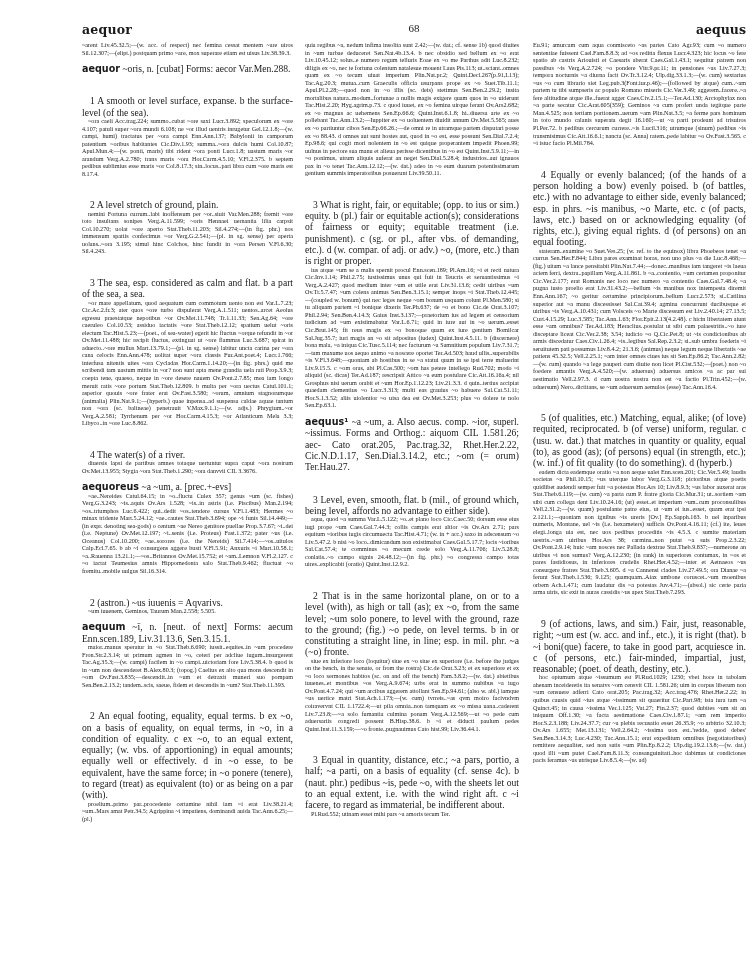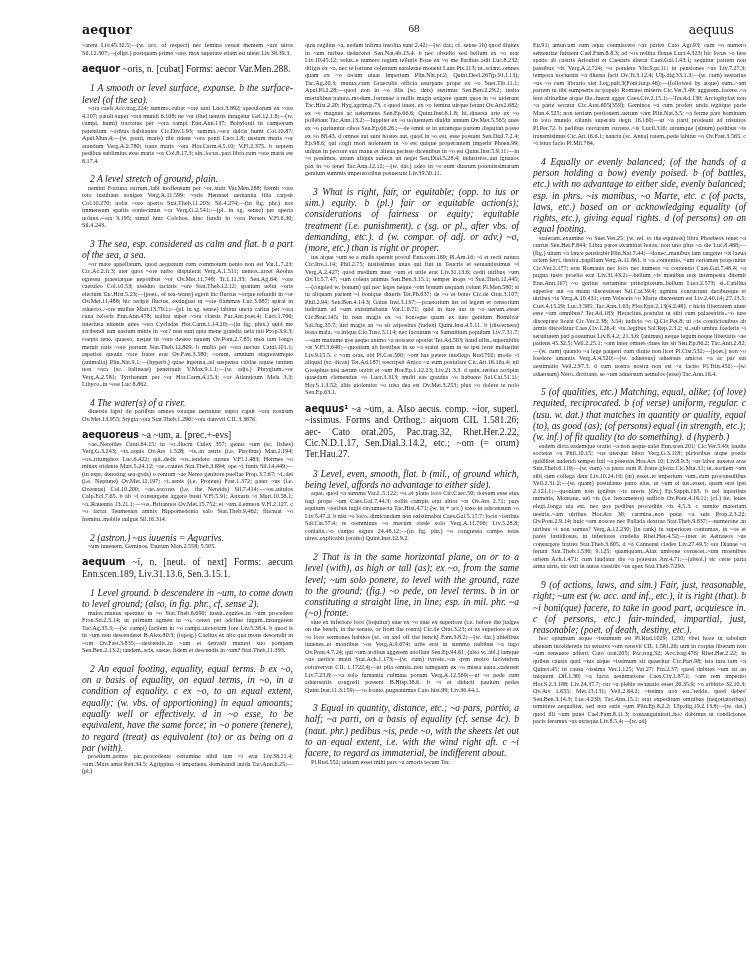--- a/index.html
+++ b/index.html
@@ -1,30 +1,30 @@
 <!DOCTYPE html>
 <html><head>
 <meta charset="utf-8">
 <style>
   html, body { margin:0; padding:0; background:#ffffff; }
   body { width:750px; height:963px; overflow:hidden; position:relative; color:#1a1a1a;
          font-family:"DejaVu Serif", "Liberation Serif", serif; }
   .header { position:absolute; top:22px; left:82px; width:668px; height:16px; }
   .hw-left { position:absolute; left:0; top:0; font-weight:bold; font-size:12.5px; letter-spacing:0.2px; }
   .pageno { position:absolute; left:0; width:664px; text-align:center; top:0; font-size:11px; font-family:"Liberation Serif", serif; }
-  .hw-right { position:absolute; right:16px; top:0; font-weight:normal; font-size:12.5px; }
+  .hw-right { position:absolute; right:4px; top:0; font-weight:bold; font-size:12.5px; }
   .col { position:absolute; top:42px; font-family:"Liberation Serif", serif; }
   .c1 { left:82px; width:211px; }
   .c2 { left:305px; width:214px; }
   .c3 { left:533px; width:213px; }
   .cit { font-size:6.15px; line-height:7.55px; text-align:justify; hyphens:auto; margin:0; }
   .def { font-size:9.6px; line-height:11.3px; text-align:justify; margin:0; }
   .entry { font-size:9.6px; line-height:11.3px; text-align:justify; margin:0; }
   .hw { font-family:"DejaVu Sans", sans-serif; font-weight:bold; font-size:9.6px; }
-  .sense { margin-top:8px; text-indent:8px;font-style:italic; }
+  .sense { margin-top:21px; text-indent:8px; }
   .entry-gap { margin-top:6px; }
   .cit-i { text-indent:6px; }
 </style>
 </head>
 <body>
 
 <div>
   <div class="header">
     <span class="hw-left">aequor</span>
     <span class="pageno">68</span>
@@ -40,21 +40,20 @@
       <p class="cit cit-i">nemini Fortuna currum..labi inoffensum per ~or..siuit Var.Men.288; fremit ~ore toto insultans sonipes Verg.A.11.599; ~oris Hennaei uernantia lilia carpsit Col.10.270; uolat ~ore aperto Stat.Theb.11.203; Sil.4.274;—(in fig. phr.) nos immensum spatiis confecimus ~or Verg.G.2.541;—(pl. in sg. sense) per aperta uolans..~ora 3.195; simul hinc Colchos, hinc fundit in ~ora Persen V.Fl.6.30; Sil.4.243.</p>
       <p class="def sense">3 The sea, esp. considered as calm and flat. b a part of the sea, a sea.</p>
       <p class="cit cit-i">~or mare appellatum, quod aequatum cum commotum uento non est Var.L.7.23; Cic.Ac.2.fr.3; ater quos ~ore turbo dispulerat Verg.A.1.511; uentos..arcet Aeolus egressu praestatque nepotibus ~or Ov.Met.11.748; Tr.1.11.33; Sen.Ag.64; ~ore caeruleo Col.10.53; assiduo iactatis ~ore Stat.Theb.12.12; spatium uelut ~oris electum Tac.Hist.5.23;—(poet., of sea-water) egerit hic fluctus ~orque refundit in ~or Ov.Met.11.488; hic recipit fluctus, extinguat ut ~ore flammas Luc.3.687; spirat in aduecto..~ore mullus Mart.13.79.1;—(pl. in sg. sense) labitur uncta carina per ~ora cana celocis Enn.Ann.478; uolitat super ~ora classis Fur.Ant.poet.4; Lucr.1.766; interfusa nitentis uites ~ora Cycladas Hor.Carm.1.14.20;—(in fig. phrs.) quid me scribendi tam uastum mittis in ~or? non sunt apta mene grandia uela rati Prop.3.9.3; coepta tene, quaeso, neque in ~ore desere nauem Ov.Pont.2.7.85; mea iam longo meruit ratis ~ore portum Stat.Theb.12.809. b multa per ~ora uectus Catul.101.1; asperior quouis ~ore frater erat Ov.Fast.3.580; ~orum, amnium stagnorumque (animalia) Plin.Nat.9.1;—(hyperb.) quae inpensa..ad suspensa caldae aquae tantum non ~ora (sc. balineae) penetrauit V.Max.9.1.1;—(w. adjs.) Phrygium..~or Verg.A.2.581; Tyrrhenum per ~or Hor.Carm.4.15.3; ~or Atlanticum Mela 3.3; Libyco..in ~ore Luc.8.862.</p>
       <p class="def sense">4 The water(s) of a river.</p>
       <p class="cit cit-i">diuersis lapsi de partibus amnes totaque uertuntur supra caput ~ora nostrum Ov.Met.13.955; Stygia ~ora Stat.Theb.1.290; ~ora danvvii CIL 3.3676.</p>
       <p class="entry entry-gap"><span class="hw">aequoreus</span><span> ~a ~um, a. [prec.+-evs]</span></p>
       <p class="cit cit-i">~ae..Nereides Catul.64.15; in ~o..fluctu Culex 357; genus ~um (sc. fishes) Verg.G.3.243; ~is..aquis Ov.Ars 1.528; ~is..in astris (i.e. Piscibus) Man.2.194; ~os..triumphos Luc.6.422; qui..dedit ~os..tendere cursus V.Fl.1.483; Hermes ~o minax tridente Mart.5.24.12; ~ae..cautes Stat.Theb.3.694; ope ~i funis Sil.14.449;—(in expr. denoting sea-gods) o centum ~ae Nereo genitore puellae Prop.3.7.67; ~i..dei (i.e. Neptune) Ov.Met.12.197; ~i..senis (i.e. Proteus) Fast.1.372; pater ~us (i.e. Oceanus) Col.10.200; ~ae..sorores (i.e. the Nereids) Sil.7.414;—~os..uitulos Calp.Ecl.7.65. b ab ~i consurgens aggere busti V.Fl.5.91; Anxuris ~i Mart.10.58.1; ~a..Rauenna 13.21.1;—~os..Britannos Ov.Met.15.752; et ~am..Lemnon V.Fl.2.127. c ~o iactat Teumesius amnis Hippomedonta salo Stat.Theb.9.462; fluctuat ~o fremitu..mobile uulgus Sil.16.314.</p>
       <p class="def sense">2 (astron.) ~us iuuenis = Aqvarivs.</p>
       <p class="cit cit-i">~um iuuenem, Geminos, Taurum Man.2.558; 5.505.</p>
       <p class="entry entry-gap"><span class="hw">aequum</span><span> ~ī, n. [neut. of next] Forms: aecum Enn.scen.189, Liv.31.13.6, Sen.3.15.1.</span></p>
-      <p class="def sense">1 Level ground. b descendere in ~um, to come down to level ground; (also, in fig. phr., cf. sense 2).</p>
       <p class="cit cit-i">maior..manus speratur in ~o Stat.Theb.6.690; iussit..equites..in ~um procedere Fron.Str.2.3.14; ut primum agmen in ~o, ceteri per adcliue iugum..insurgerent Tac.Ag.35.3;—(w. campi) facilem in ~o campi..uictoriam fore Liv.5.38.4. b quod is in ~um non descenderet B.Alex.80.3; (topog.) Caelius ex alto qua mons descendit in ~om Ov.Fast.3.835;—descendit..in ~um et detraxit muneri suo pompam Sen.Ben.2.13.2; tandem..scis, saeue, fidem et descendis in ~um? Stat.Theb.11.393.</p>
       <p class="def sense">2 An equal footing, equality, equal terms. b ex ~o, on a basis of equality, on equal terms, in ~o, in a condition of equality. c ex ~o, to an equal extent, equally; (w. vbs. of apportioning) in equal amounts; equally well or effectively. d in ~o esse, to be equivalent, have the same force; in ~o ponere (tenere), to regard (treat) as equivalent (to) or as being on a par (with).</p>
       <p class="cit cit-i">proelium..primo par..procedente certamine nihil iam ~i erat Liv.38.21.4; ~um..Mars amat Petr.34.5; Agrippina ~i impatiens, dominandi auida Tac.Ann.6.25;—(pl.)</p>
     </div>
   <div class="col c2">
       <p class="cit">quia regibus ~a, nedum infima insolita sunt 2.42;—(w. dat.; cf. sense 1b) quod diuites in ~um turbae deduceret Sen.Nat.4b.13.4. b nec obsidio sed bellum ex ~o erat Liv.10.45.12; solus..e numero regum telluris Eoae ex ~o me Parthus adit Luc.8.232; diligis ex ~o, nec te fortuna colentum natalesue mouent Laus Pis.113; ut..sciant..omnes quam ex ~o tecum uiuat imperium Plin.Nat.pr.2; Quint.Decl.267(p.91,L13); Tac.Ag.20.3; mutua..cum Graeculis officia usurpans prope ex ~o Suet.Tib.11.1; Apul.Pl.2.28;—quod non in ~o illis (sc. deis) stetimus Sen.Ben.2.29.2; insita mortalibus natura..modum..fortunae a nullis magis exigere quam quos in ~o uiderunt Tac.Hist.2.20; Hyg.agrim.p.73. c quod iuuet, ex ~o femina uirque ferant Ov.Ars2.682; ex ~o magnus ac uehemens Sen.Ep.66.6; Quint.Inst.6.1.8; hi..diuersa arte ex ~o pollebant Tac.Ann.13.2;—Iuppiter ex ~o uoluentem diuidit annum Ov.Met.5.565; aues ex ~o partiuntur cibos Sen.Ep.66.26.;—de omni re in utramque partem disputari posse ex ~o 88.43. d omnes aut sunt hostes aut, quod in ~o est, esse possunt Sen.Dial.7.2.4; Ep.98.6; qui cogit mori nolentem in ~o est quique properantem impedit Phoen.99; uulnus in pectore sua manu et alieua perisse dicentibus in ~o est Quint.Inst.5.9.11;—in ~o ponimus, utrum aliquis auferat an neget Sen.Dial.5.28.4; industrios..aut ignauos pax in ~o tenet Tac.Ann.12.12;—(w. dat.) adeo in ~o eum duarum potentissimarum gentium summis imperatoribus posuerunt Liv.39.50.11.</p>
       <p class="def sense">3 What is right, fair, or equitable; (opp. to ius or sim.) equity. b (pl.) fair or equitable action(s); considerations of fairness or equity; equitable treatment (i.e. punishment). c (sg. or pl., after vbs. of demanding, etc.). d (w. compar. of adj. or adv.) ~o, (more, etc.) than is right or proper.</p>
       <p class="cit cit-i">ius atque ~um se a malis spernit procul Enn.scen.189; Pl.Am.16; ~i et recti natura Cic.Inv.1.14; Phil.2.75; iustissimus unus qui fuit in Teucris et seruantissimus ~i Verg.A.2.427; quod medium inter ~um et utile erat Liv.31.13.6; cedit uiribus ~um Ov.Tr.5.7.47; ~um colens animus Sen.Ben.3.15.1; semper inops ~i Stat.Theb.12.445;—(coupled w. bonum) qui nec leges neque ~om bonum usquam colunt Pl.Men.580; si tu aliquam partem ~i bonique dixeris Ter.Ph.637; de ~o et bono Cic.de Orat.3.107; Phil.2.94; Sen.Ben.4.14.3; Gaius Inst.3.137;—praetorium ius ad legem et censorium iudicium ad ~um existimabatur Var.L.6.71; quid in iure aut in ~o uerum..esset Cic.Brut.145; fit reus magis ex ~o bonoque quam ex iure gentium Bomilcar Sal.Jug.35.7; iuri magis an ~o sit adpositus (iudex) Quint.Inst.4.5.11. b (discernere) bona mala, ~a iniqua Cic.Tusc.5.114; nec facturum ~a Samnitium populum Liv.7.31.7;—tam maxume uos aequo animo ~a noscere oportet Ter.Ad.503; haud ullis..superabilis ~is V.Fl.3.648;—quoniam ab hostibus in se ~a statui quam in se ipsi terre maluerint Liv.9.15.5. c ~om oras, abi Pl.Cas.500; ~om has petere intellego Rud.702; modo ~i aliquid (sc. dicas) Ter.Ad.187; rescripsit Attico ~a eum postulare Cic.Att.16.16a.4; nil Grosphus nisi uerum orabit et ~um Hor.Ep.1.12.23; Liv.21.3.3. d quin..tertius accipiat quaedam clementius ~o Lucr.3.313; multi eas grauius ~o habuere Sal.Cat.51.11; Hor.S.1.3.52; aliis uiolentior ~o uisa dea est Ov.Met.3.253; plus ~o dolere te nolo Sen.Ep.63.1.</p>
       <p class="entry entry-gap"><span class="hw">aequus¹</span><span> ~a ~um, a. Also aecus. comp. ~ior, superl. ~issimus. Forms and Orthog.: aiquom CIL 1.581.26; aec- Cato orat.205, Pac.trag.32, Rhet.Her.2.22, Cic.N.D.1.17, Sen.Dial.3.14.2, etc.; ~om (= orum) Ter.Hau.27.</span></p>
       <p class="def sense">3 Level, even, smooth, flat. b (mil., of ground which, being level, affords no advantage to either side).</p>

